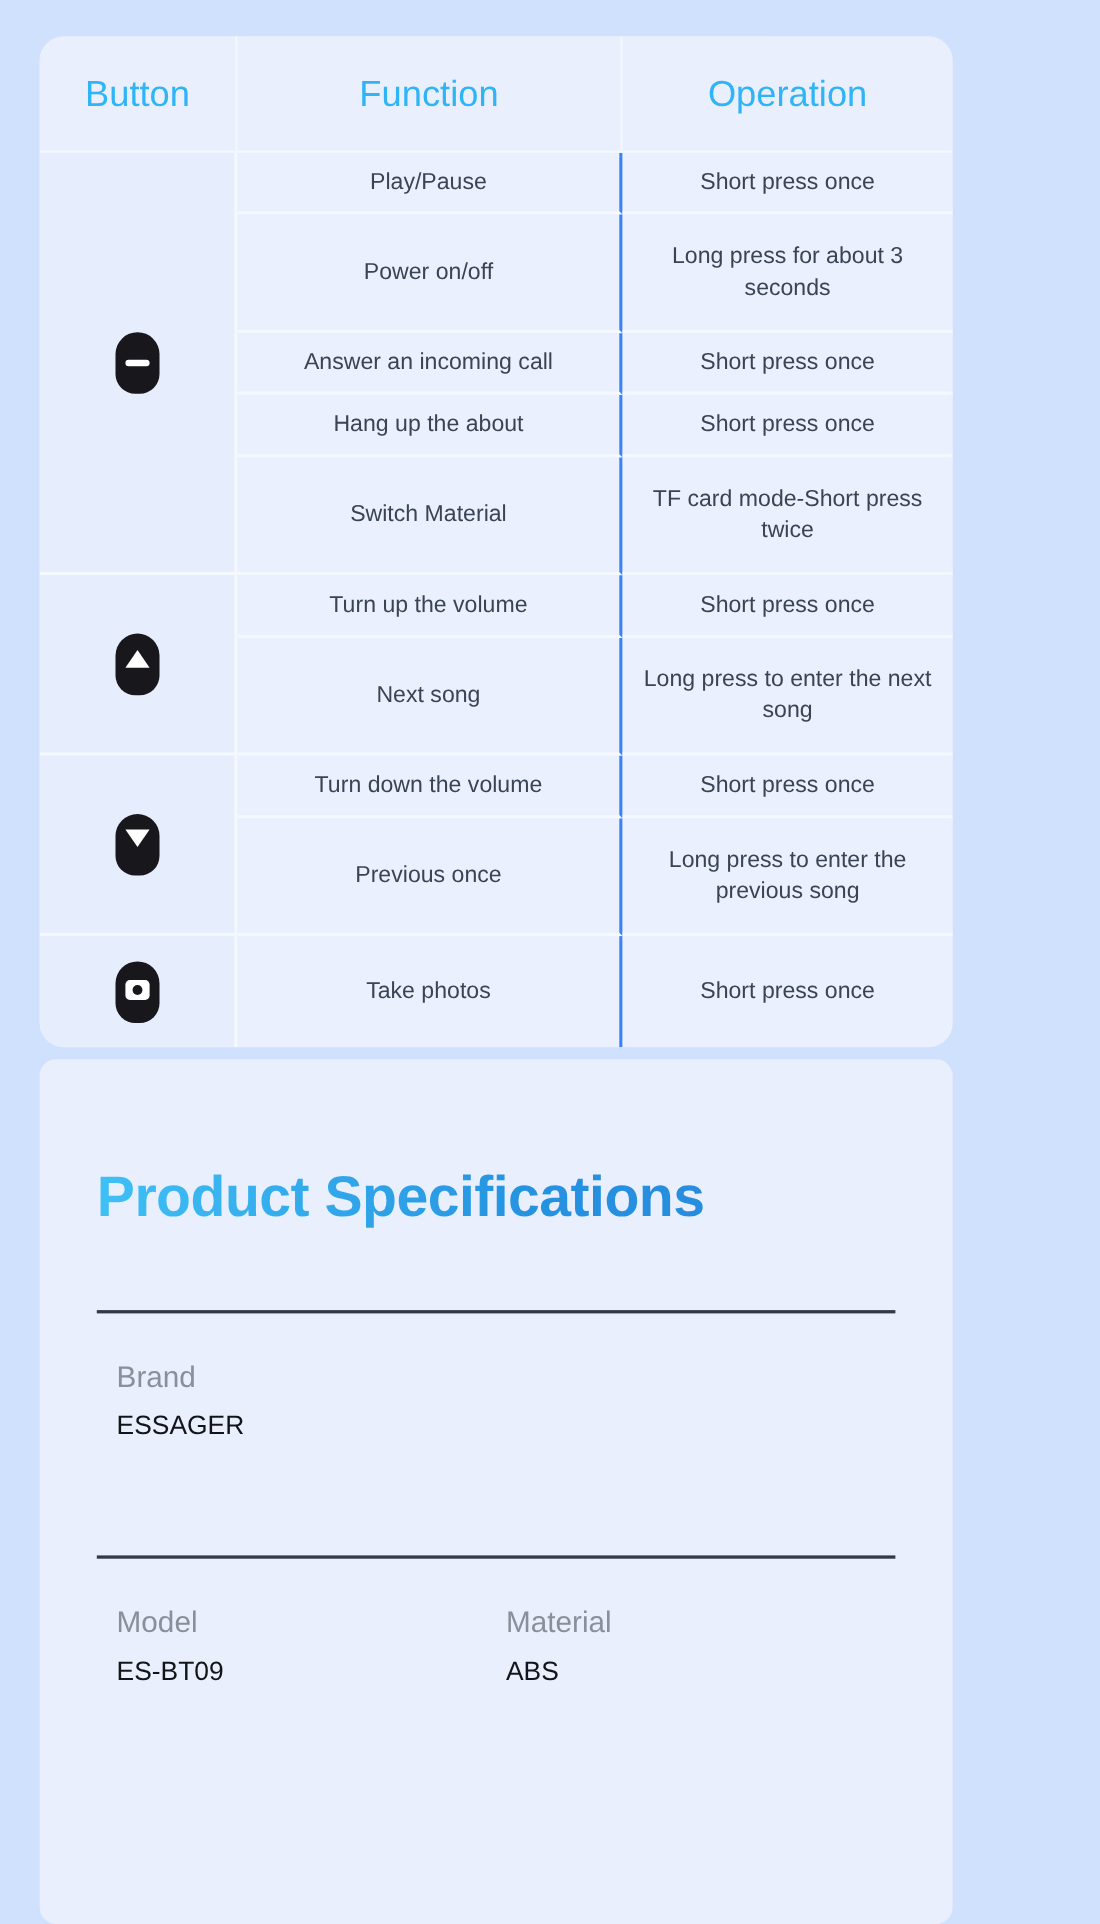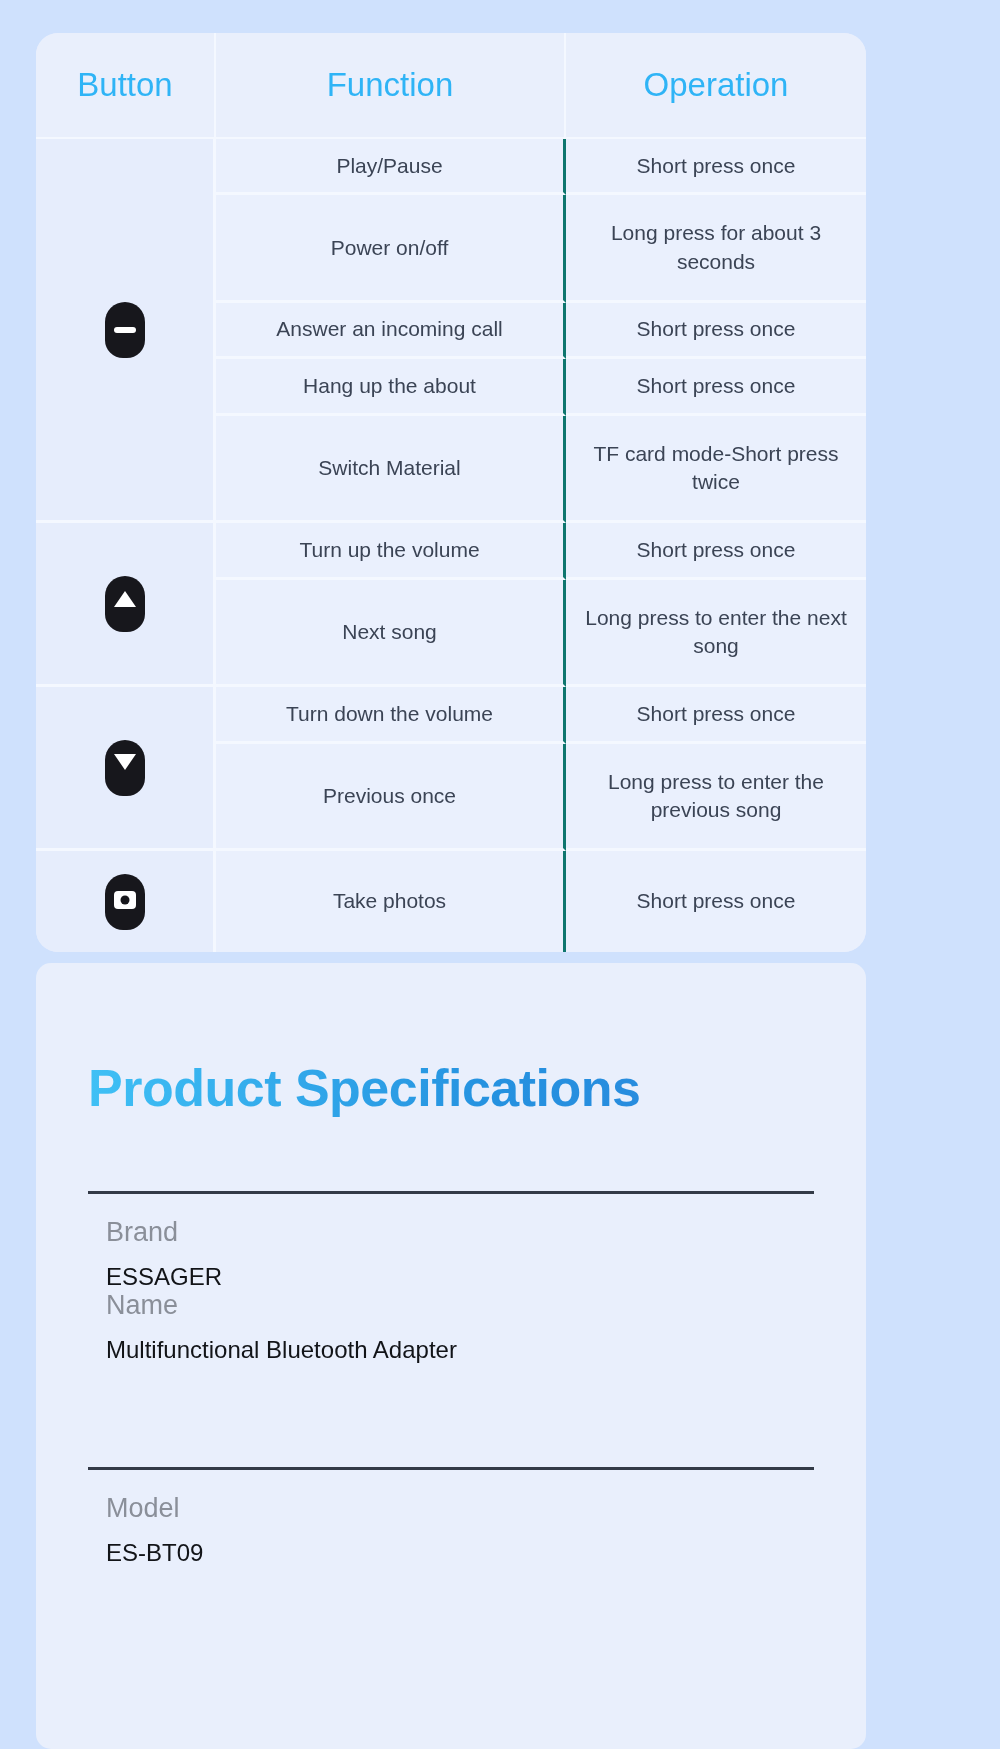--- a/index.html
+++ b/index.html
@@ -43,21 +43,21 @@
 
   .table td{
     padding:0 10px;
     text-align:center;
     vertical-align:middle;
     font-size:21px;
     color:#3b4455;
     line-height:1.35;
     background:#eaf0fd;
     border-bottom:3px solid #f4f8ff;
-    border-right:3px solid #0f766e;
+    border-right:3px solid #3b82f6;
   }
   .table td.op-cell{border-right:none;}
   .table tr:last-child td{border-bottom:none;}
 
   .table td.btn-cell{
     background:#e6edfc;
     border-right:3px solid #f4f8ff;
     border-bottom:3px solid #f4f8ff;
     padding:0;
   }
@@ -115,21 +115,21 @@
     letter-spacing:-0.5px;
     background:linear-gradient(90deg,#3fc0f5 0%,#2592e0 55%,#2b86dc 100%);
     -webkit-background-clip:text;
     background-clip:text;
     color:transparent;
     -webkit-text-fill-color:transparent;
   }
   .spec-divider{
     height:3px;background:#333a47;margin:73px 0 0 0;border:0;
   }
-  .spec-row{display:flex;padding:24px 0 30px 18px;flex-direction:column;}
+  .spec-row{display:flex;padding:44px 0 30px 18px;}
   .spec-col{flex:0 0 50%;box-sizing:border-box;padding-right:18px;}
   .spec-label{
     font-size:27px;color:#8a8f99;font-weight:400;line-height:1.1;
     margin-bottom:14px;
   }
   .spec-value{
     font-size:24px;color:#121418;font-weight:400;line-height:1.22;
   }
 </style>
 </head>
@@ -224,30 +224,30 @@
     <div class="spec-inner">
       <h1 class="spec-title">Product Specifications</h1>
 
       <hr class="spec-divider">
 
       <div class="spec-row">
         <div class="spec-col">
           <div class="spec-label">Brand</div>
           <div class="spec-value">ESSAGER</div>
         </div>
-        <div class="spec-col">
-          <div class="spec-label">Name</div>
-          <div class="spec-value">Multifunctional Bluetooth Adapter</div>
-        </div>
       </div>
 
       <hr class="spec-divider">
 
       <div class="spec-row">
         <div class="spec-col">
           <div class="spec-label">Model</div>
           <div class="spec-value">ES-BT09</div>
         </div>
+        <div class="spec-col">
+          <div class="spec-label">Material</div>
+          <div class="spec-value">ABS</div>
+        </div>
       </div>
     </div>
   </div>
 
 </div>
 
 </body></html>

